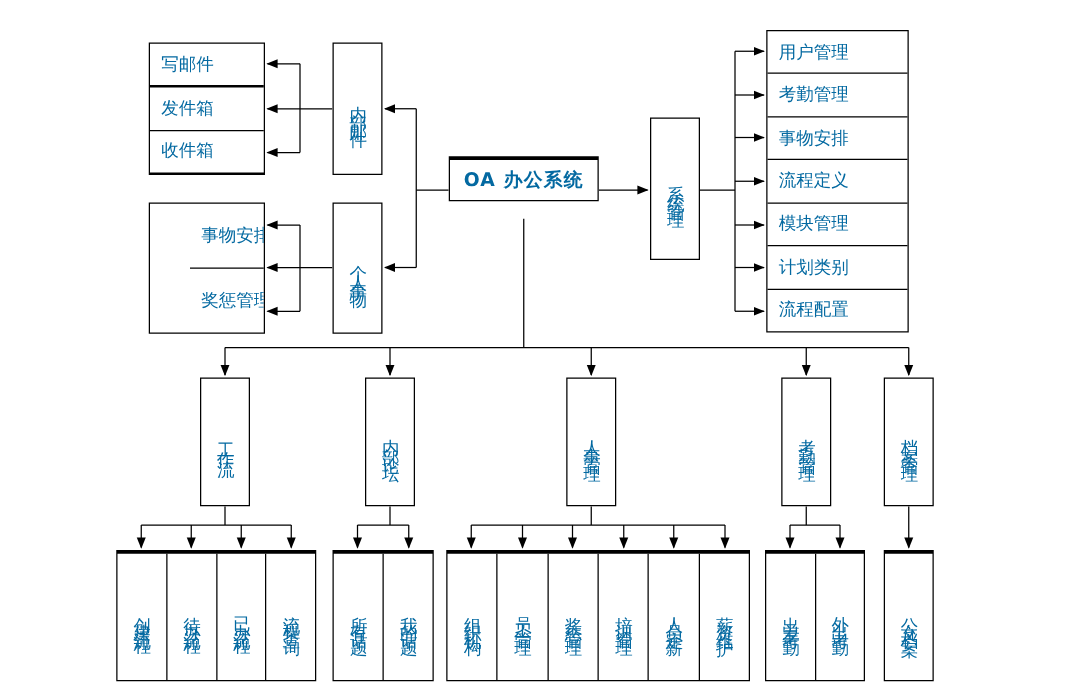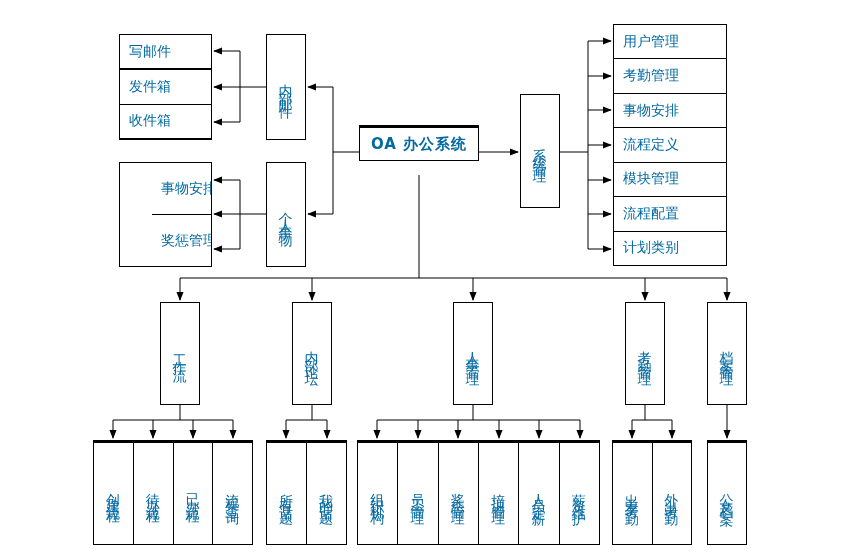--- a/index.html
+++ b/index.html
@@ -193,22 +193,22 @@
   <div class="box vbox" style="left:520px; top:94px; width:40px; height:114px;">
     <span class="vtext">系统管理</span>
   </div>
 
   <div class="box hgroup" style="left:613px; top:24px; width:114px; height:242px;">
     <div class="hrow">用户管理</div>
     <div class="hrow">考勤管理</div>
     <div class="hrow">事物安排</div>
     <div class="hrow">流程定义</div>
     <div class="hrow">模块管理</div>
+    <div class="hrow">计划类别</div>
     <div class="hrow">流程配置</div>
-    <div class="hrow">计划类别</div>
   </div>
 
   <div class="box vbox" style="left:160px; top:302px; width:40px; height:103px;">
     <span class="vtext">工作流</span>
   </div>
   <div class="box vbox" style="left:292px; top:302px; width:40px; height:103px;">
     <span class="vtext">内部论坛</span>
   </div>
   <div class="box vbox" style="left:453px; top:302px; width:40px; height:103px;">
     <span class="vtext">人事管理</span>

